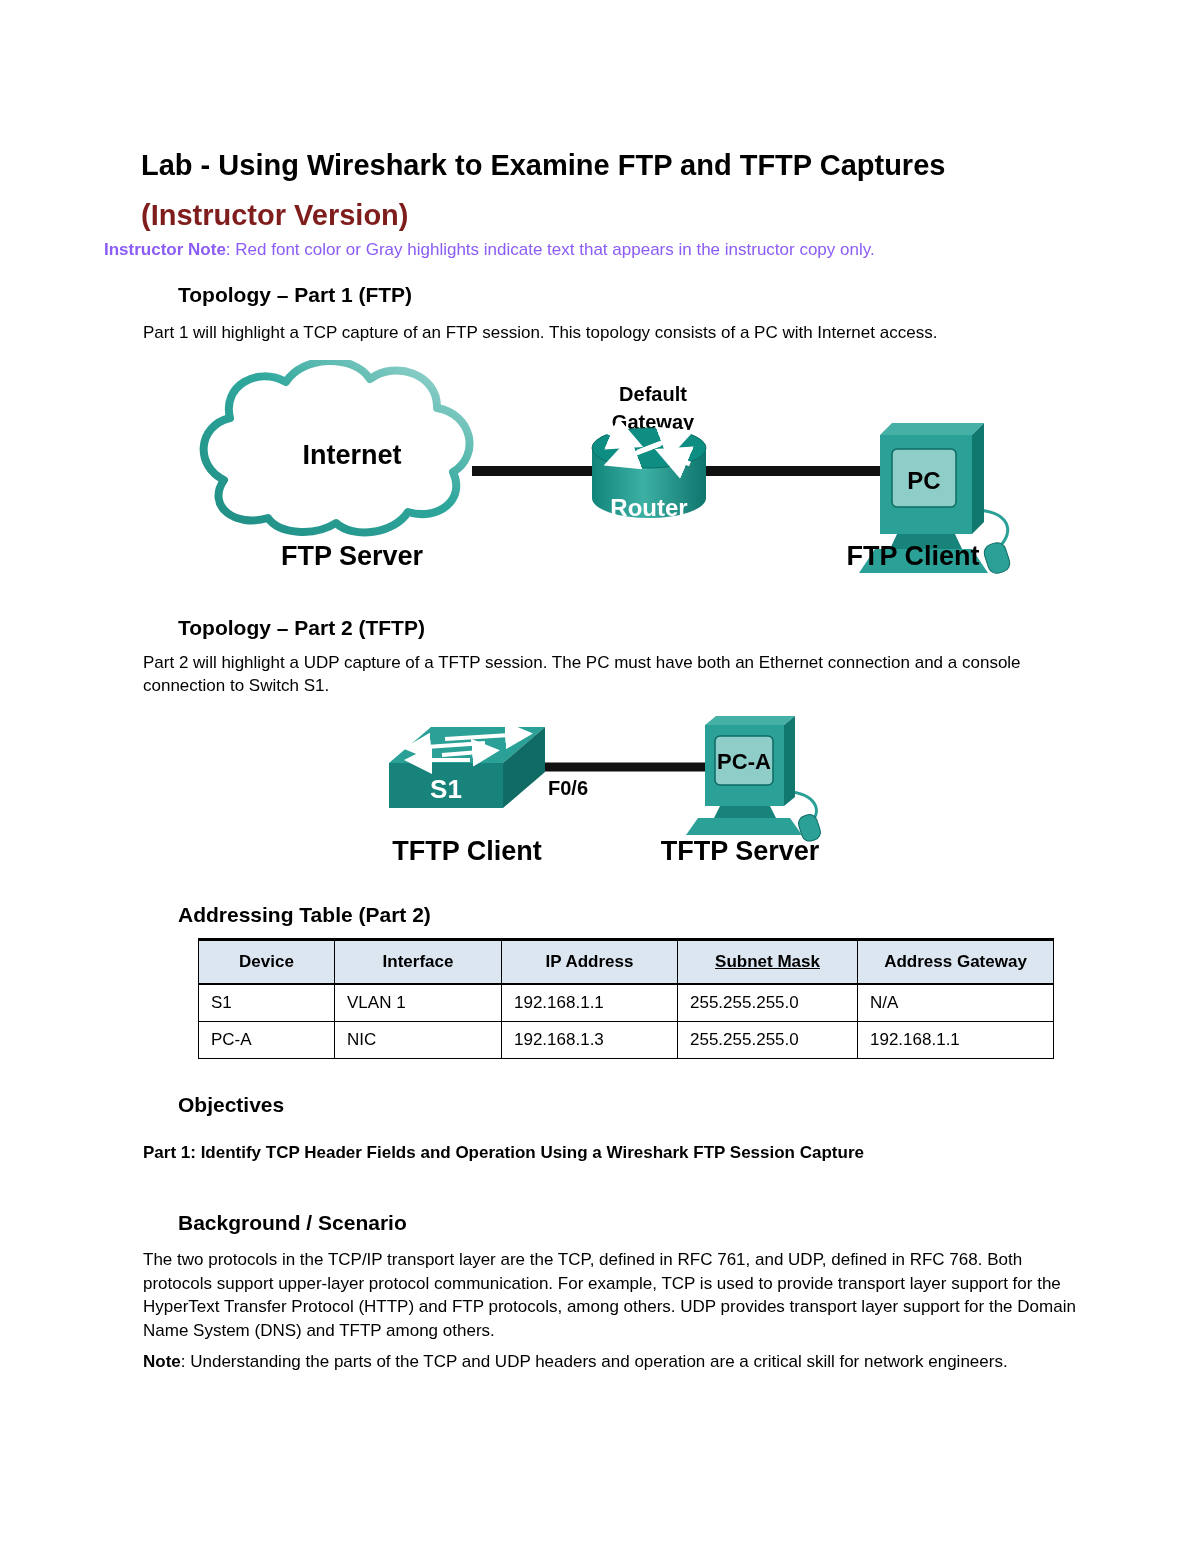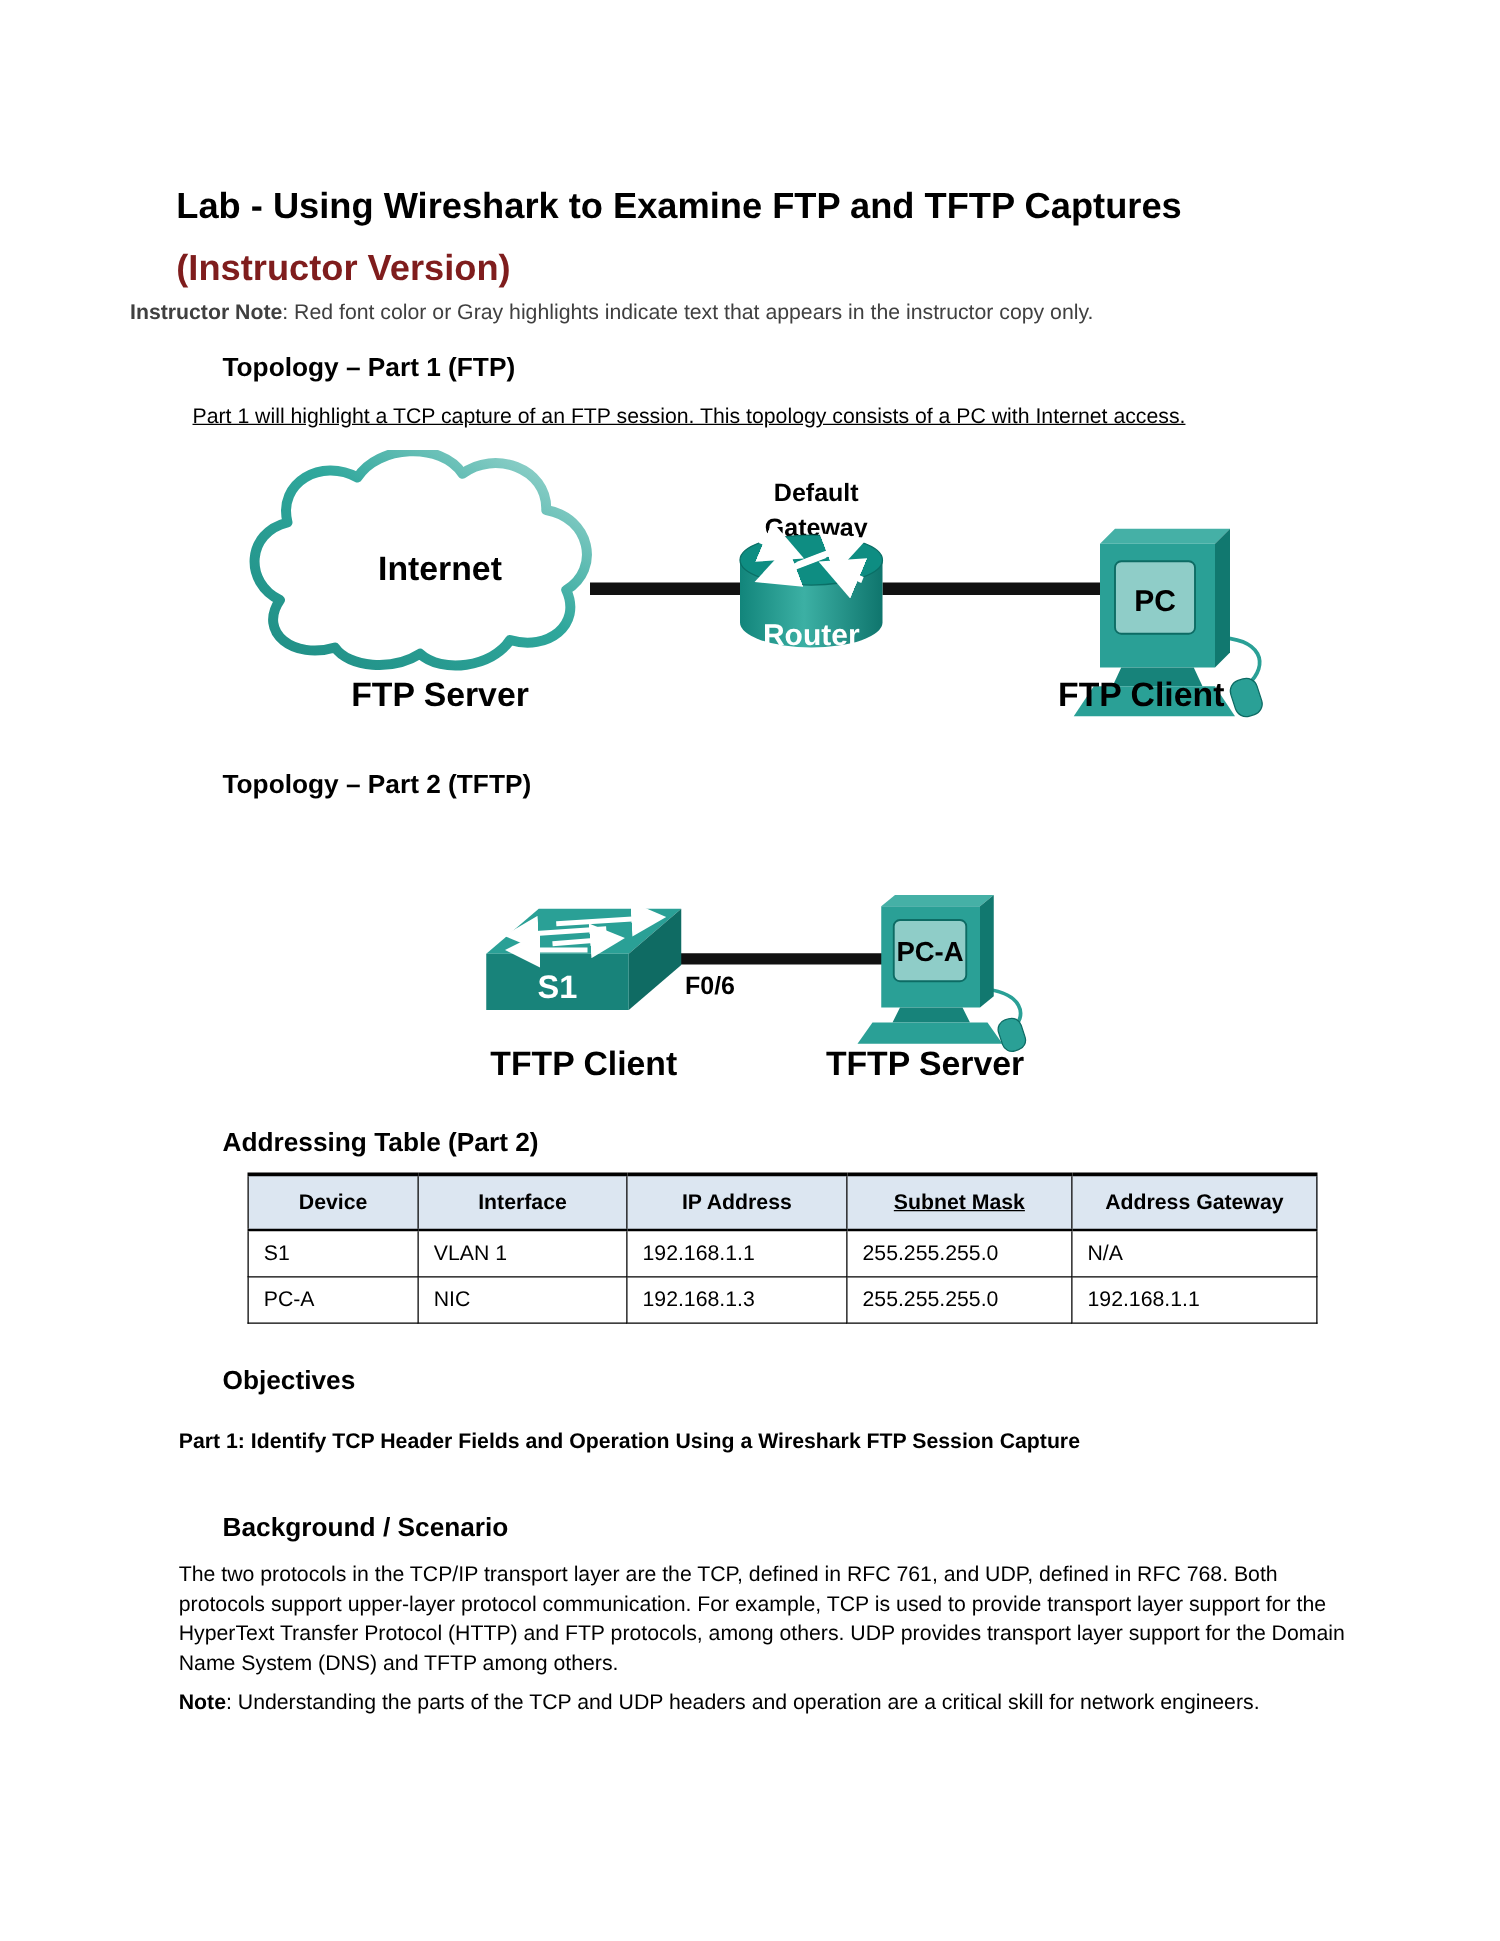--- a/index.html
+++ b/index.html
@@ -1,21 +1,21 @@
 <!DOCTYPE html>
 <html><head>
 <meta charset="utf-8">
 <style>
   html,body{margin:0;padding:0;background:#ffffff;}
   #page{position:relative;width:1200px;height:1553px;background:#ffffff;overflow:hidden;
         font-family:"Liberation Sans", sans-serif;color:#000;}
   .abs{position:absolute;}
   .title{font-size:29px;font-weight:bold;line-height:50px;letter-spacing:0px;margin-left:37px;}
   .title .red{color:#7f1d1d;}
-  .inote{font-size:17px;color:#404040;}
+  .inote{font-size:17px;color:#8b5cf6;}
   .inote b{font-weight:bold;}
   .h2{font-size:21px;font-weight:bold;}
   .body-text{font-size:17px;line-height:23px;}
   .obj-line{font-size:17px;font-weight:bold;}
   table.addr{border-collapse:collapse;table-layout:fixed;background:#fff;}
   table.addr th{background:#dce6f1;font-size:17px;font-weight:bold;text-align:center;
       border:1.5px solid #000;border-top:3px solid #000;border-bottom:2.5px solid #000;
       padding:11px 4px;}
   table.addr td{font-size:17px;border:1.5px solid #000;padding:8px 4px 8px 12px;text-align:left;}
   table.addr .c0{width:127px;} table.addr .c1{width:158px;} table.addr .c2{width:167px;}
@@ -30,21 +30,21 @@
   <div class="abs title" style="left:104px;top:140px;">
     <span>Lab - Using Wireshark to Examine FTP and TFTP Captures</span><br>
     <span class="red">(Instructor Version)</span>
   </div>
 
   <div class="abs inote" style="left:104px;top:240px;width:980px;">
     <b>Instructor Note</b><span>: Red font color or Gray highlights indicate text that appears in the instructor copy only.</span>
   </div>
 
   <div class="abs h2" style="left:178px;top:283px;">Topology – Part 1 (FTP)</div>
-  <div class="abs body-text" style="left:154px;top:321px;width:950px;text-decoration:underline;">Part 1 will highlight a TCP capture of an FTP session. This topology consists of a PC with Internet access.</div>
+  <div class="abs body-text" style="left:143px;top:321px;width:950px;">Part 1 will highlight a TCP capture of an FTP session. This topology consists of a PC with Internet access.</div>
 
   <svg class="abs" style="left:140px;top:360px;" width="900" height="218" viewBox="0 0 900 218">
     <defs>
       <linearGradient id="cloudG" x1="0" y1="1" x2="1" y2="0">
         <stop offset="0" stop-color="#1f8d84"></stop>
         <stop offset="0.55" stop-color="#2fa79c"></stop>
         <stop offset="1" stop-color="#a9dbd5"></stop>
       </linearGradient>
       <linearGradient id="cylG" x1="0" y1="0" x2="1" y2="0">
         <stop offset="0" stop-color="#12857b"></stop>
@@ -92,20 +92,21 @@
       <rect x="752" y="89" width="64" height="58" rx="5" fill="#8fcdc8" stroke="#0d6b64" stroke-width="1.5"></rect>
       <text x="784" y="129" font-size="24" font-weight="bold" text-anchor="middle" fill="#000">PC</text>
       <polygon points="757,174 815,174 822,189 750,189" fill="#17837a"></polygon>
       <polygon points="735,189 832,189 848,213 719,213" fill="#2aa096"></polygon>
       <rect x="846" y="183" width="22" height="30" rx="9" transform="rotate(-18 857 198)" fill="#2aa096" stroke="#0d6b64"></rect>
     </g>
     <text x="773" y="205" font-size="27" font-weight="bold" text-anchor="middle" fill="#000">FTP Client</text>
   </svg>
 
   <div class="abs h2" style="left:178px;top:616px;">Topology – Part 2 (TFTP)</div>
+  <div class="abs body-text" style="left:143px;top:651px;width:945px;">Part 2 will highlight a UDP capture of a TFTP session. The PC must have both an Ethernet connection and a console connection to Switch S1.</div>
 
   <svg class="abs" style="left:140px;top:713px;" width="900" height="160" viewBox="0 0 900 160">
     <defs>
       <marker id="ah2" markerWidth="7" markerHeight="7" refX="5" refY="3.5" orient="auto">
         <path d="M0,0 L7,3.5 L0,7 Z" fill="#fff"></path>
       </marker>
     </defs>
 
     <g>
       <line x1="395" y1="54" x2="567" y2="54" stroke="#111" stroke-width="9"></line>

